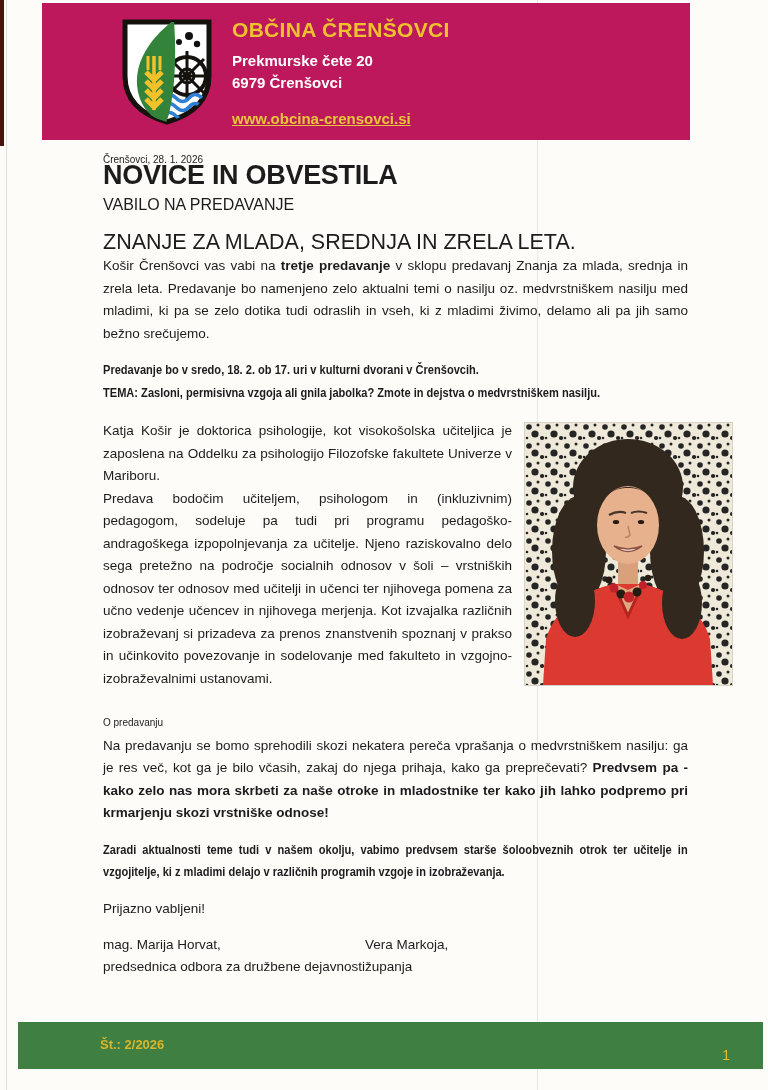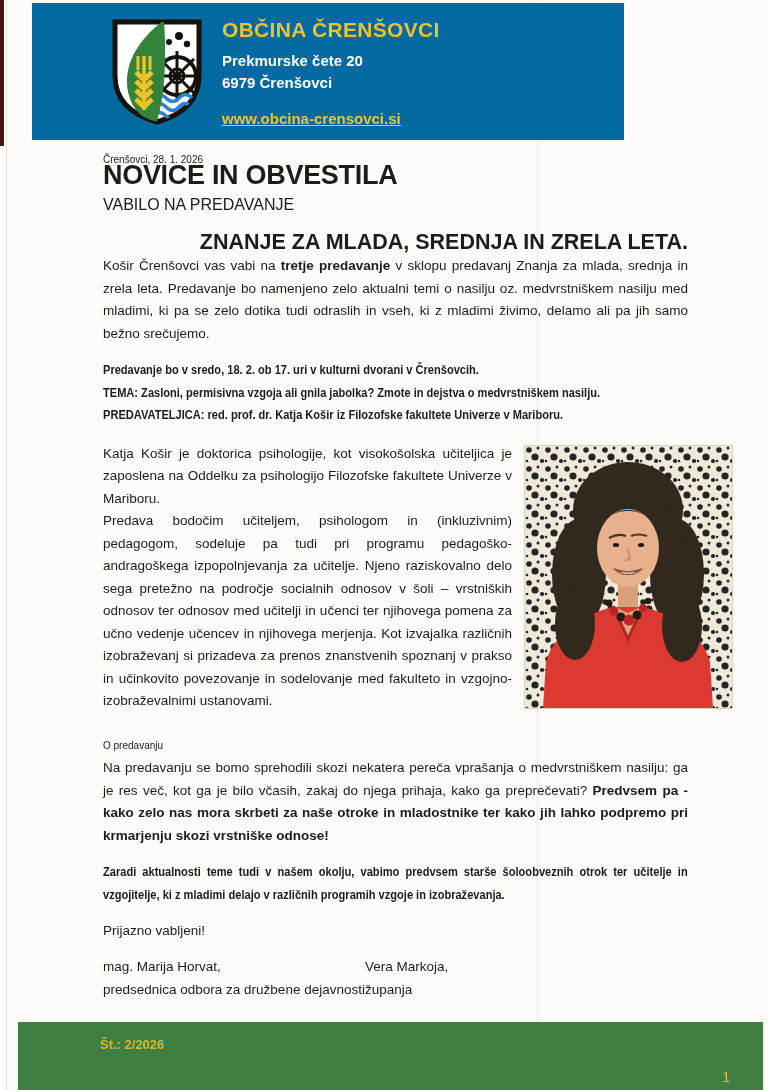--- a/index.html
+++ b/index.html
@@ -9,50 +9,50 @@
     font-family:"Liberation Sans", sans-serif;
   }
   .page{position:absolute;inset:0;background:#fdfcf9;overflow:hidden}
 
   
   .scan-strip-maroon{position:absolute;left:0;top:0;width:4px;height:146px;background:#4a120d}
   .scan-line-left{position:absolute;left:6px;top:0;bottom:0;width:1px;background:#dededa}
   .scan-line-center{position:absolute;left:537px;top:0;bottom:0;width:1px;background:rgba(110,110,110,.14)}
 
   
-  .header-bar{position:absolute;left:32px;top:3px;width:592px;height:137px;background:#0369a1}
+  .header-bar{position:absolute;left:42px;top:3px;width:648px;height:137px;background:#be185d}
   .coat{position:absolute;left:75px;top:12px;width:100px;height:114px}
   .header-text{position:absolute;left:190px;top:15px}
   .muni{font-size:21px;font-weight:bold;color:#EDC22E;letter-spacing:.3px}
   .addr{font-size:15px;font-weight:bold;color:#ffffff;line-height:22px;margin-top:8px}
   .web{display:inline-block;font-size:15px;font-weight:bold;color:#E8C63B;text-decoration:underline;margin-top:16px;cursor:pointer}
 
   
   .content{position:absolute;left:103px;top:150px;width:585px}
   .date{position:absolute;top:4px;left:0;width:597px;text-align:left;font-size:10px}
   .h-novice{margin:10px 0 0;font-size:27px;font-weight:bold;letter-spacing:-.3px}
   .h-vabilo{margin:5px 0 0;font-size:16px;font-weight:normal}
-  .headline{margin:16px 0 0;text-align:right;font-size:21.5px;font-weight:bold}
+  .headline{margin:16px 0 0;text-align:left;font-size:21.5px;font-weight:normal}
   p.just{margin:0;text-align:justify;font-size:13.5px;line-height:22.5px}
   .intro{margin-top:12px}
   .event{margin-top:14px;font-size:13.5px;font-weight:bold;line-height:22.5px}
   .sq{display:inline-block;white-space:nowrap;transform:scaleX(.82);transform-origin:0 50%}
   .bio{margin-top:16px;width:630px}
   .bio::after{content:"";display:block;clear:both}
   .photo{float:right;width:207px;height:262px;margin:2px 0 6px 12px;border:1px solid #d8d3c6;background:#efe9da}
   .photo svg{display:block;width:100%;height:100%}
   .about-h{margin:20px 0 0;font-size:10px;font-weight:normal;line-height:22.5px}
   .call-wrap{margin-top:14px;width:713px;transform:scaleX(.82);transform-origin:0 0}
   .call-wrap p{font-weight:bold}
   .closing{margin-top:14px;font-size:13.5px;line-height:22.5px}
   .sig-row{margin-top:10px;display:flex;justify-content:flex-start;font-size:13.5px;line-height:22.5px}
   .sig-right{width:110px}
 
   
-  .footer-bar{position:absolute;left:18px;top:1022px;width:745px;height:69px;background:#3F7F41}
+  .footer-bar{position:absolute;left:18px;top:1022px;width:745px;height:47px;background:#3F7F41}
   .doc-num{position:absolute;left:82px;top:15px;color:#D9B62C;font-size:13px;font-weight:bold}
   .page-num{position:absolute;right:33px;bottom:6px;color:#E3BE2F;font-size:14px}
   b{font-weight:bold}
 </style>
 </head>
 <body>
 
 <div class="page">
 
   <div class="scan-strip-maroon"></div>
@@ -111,21 +111,20 @@
     <h2 class="h-novice">NOVICE IN OBVESTILA</h2>
     <h3 class="h-vabilo">VABILO NA PREDAVANJE</h3>
 
     <div class="headline">ZNANJE ZA MLADA, SREDNJA IN ZRELA LETA.</div>
 
     <p class="just intro"><span>Košir Črenšovci vas vabi na </span><b>tretje predavanje</b><span> v sklopu predavanj Znanja za mlada, srednja in zrela leta. Predavanje bo namenjeno zelo aktualni temi o nasilju oz. medvrstniškem nasilju med mladimi, ki pa se zelo dotika tudi odraslih in vseh, ki z mladimi živimo, delamo ali pa jih samo bežno srečujemo.</span></p>
 
     <div class="event">
       <div><span class="sq">Predavanje bo v sredo, 18. 2. ob 17. uri v kulturni dvorani v Črenšovcih.</span></div>
       <div><span class="sq">TEMA: Zasloni, permisivna vzgoja ali gnila jabolka? Zmote in dejstva o medvrstniškem nasilju.</span></div>
-      <div><span class="sq">PREDAVATELJICA: red. prof. dr. Katja Košir iz Filozofske fakultete Univerze v Mariboru.</span></div>
     </div>
 
     <div class="bio">
       <div class="photo">
         <svg viewBox="0 0 207 262" preserveAspectRatio="none">
           <rect width="207" height="262" fill="#efe9da"></rect>
           <defs>
             <pattern id="dp" width="19" height="19" patternUnits="userSpaceOnUse">
               <circle cx="4" cy="4" r="2.8" fill="#1b1b1b"></circle>
               <circle cx="13" cy="2" r="1.5" fill="#1b1b1b"></circle>

